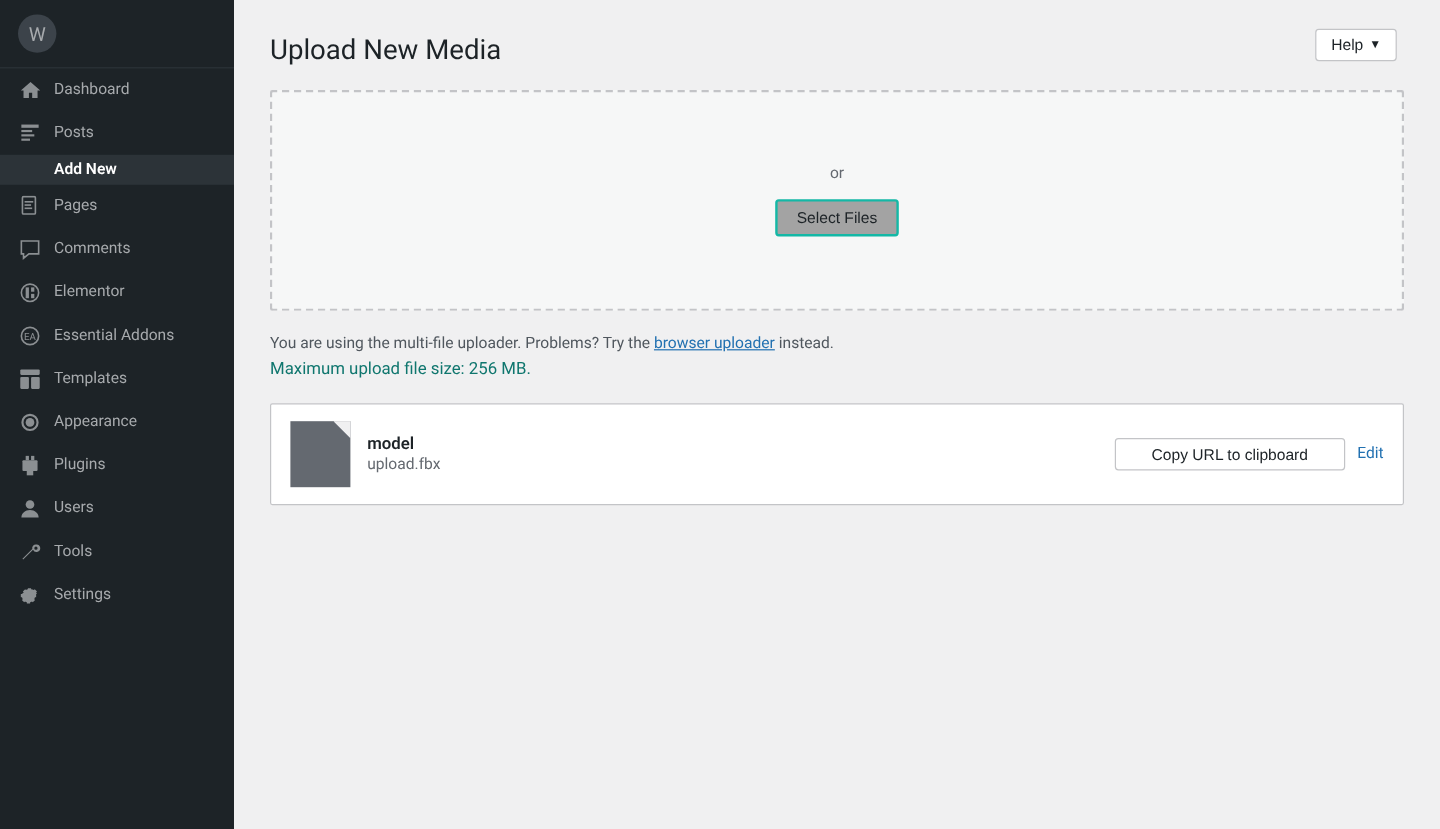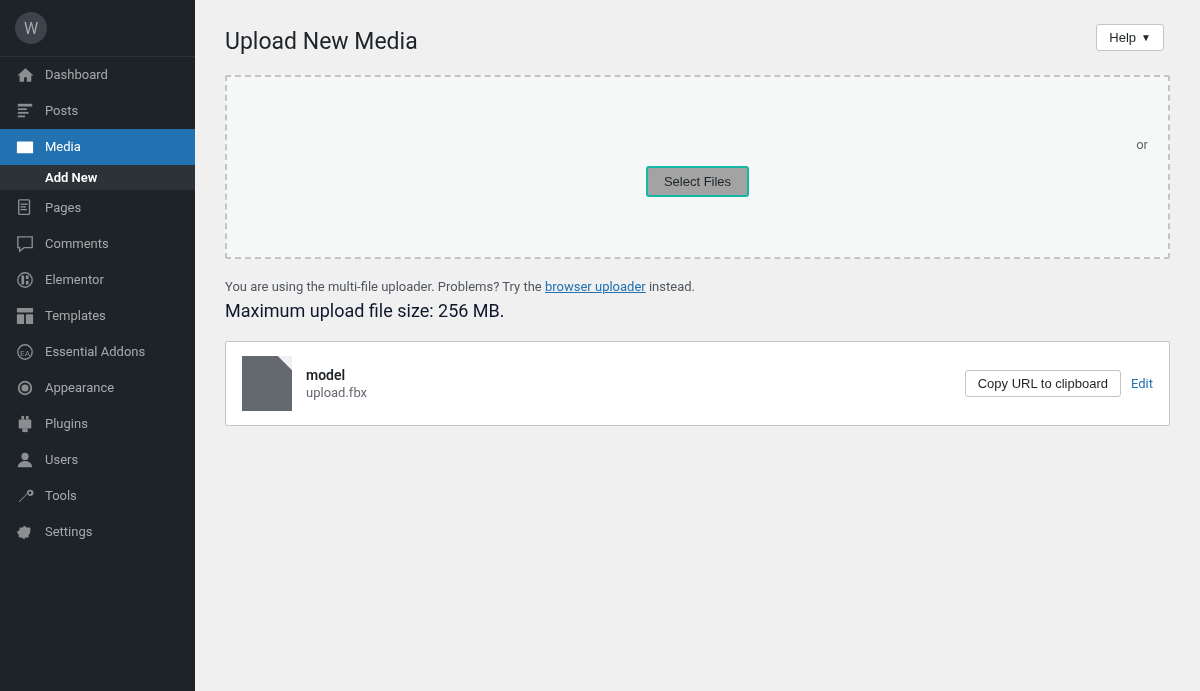--- a/index.html
+++ b/index.html
@@ -117,21 +117,20 @@
     }
     .upload-area-title {
       font-size: 20px;
       color: #1d2327;
       font-weight: 400;
       margin-bottom: 8px;
     }
     .upload-area-or {
       color: #646970;
       margin-bottom: 14px;
-      text-align: right;
     }
     .select-files-btn {
       background: #a3a3a3;
       border: 2px solid #14b8a6;
       border-radius: 3px;
       padding: 6px 16px;
       cursor: pointer;
       font-size: 13px;
       color: #1d2327;
     }
@@ -140,22 +139,22 @@
     .info-text {
       color: #50575e;
       margin-bottom: 6px;
       font-size: 13px;
     }
     .info-text a {
       color: #2271b1;
       text-decoration: underline;
     }
     .max-size-text {
-      color: #0f172a;
-      font-size: 18px;
+      color: #0f766e;
+      font-size: 14px;
       margin-bottom: 20px;
     }
 
     
     .file-item {
       background: #fff;
       border: 1px solid #c3c4c7;
       border-radius: 2px;
       display: flex;
       align-items: center;
@@ -203,21 +202,21 @@
     }
     .file-actions {
       display: flex;
       align-items: center;
       gap: 10px;
     }
     .copy-url-btn {
       background: #fff;
       border: 1px solid #c3c4c7;
       border-radius: 3px;
-      padding: 5px 12px;
+      padding: 5px 30px;
       cursor: pointer;
       font-size: 13px;
       color: #1d2327;
     }
     .edit-link {
       color: #2271b1;
       text-decoration: none;
       font-size: 13px;
       cursor: pointer;
     }
@@ -247,30 +246,20 @@
       <svg viewBox="0 0 20 20">
           <rect x="2" y="2" width="16" height="3"></rect>
           <rect x="2" y="7" width="10" height="2"></rect>
           <rect x="2" y="11" width="12" height="2"></rect>
           <rect x="2" y="15" width="8" height="2"></rect>
         </svg>
     </span>
     <span>Posts</span>
   </div>
 
-  <div class="sidebar-item active">
-    <span class="icon">
-      <svg viewBox="0 0 20 20">
-          <rect x="1" y="4" width="18" height="13" rx="1"></rect>
-          <circle cx="6" cy="9" r="2"></circle>
-          <path d="M1 14l5-4 3 3 3-3 7 6H1z"></path>
-        </svg>
-    </span>
-    <span>Media</span>
-  </div>
 
   <div class="sidebar-sub">
     <div class="sidebar-sub-item active-sub">Add New</div>
   </div>
 
   <div class="sidebar-item">
     <span class="icon">
       <svg viewBox="0 0 20 20">
           <rect x="3" y="1" width="12" height="16" rx="1" fill="none" stroke="currentColor" stroke-width="1.5"></rect>
           <rect x="5" y="5" width="8" height="1.5"></rect>
@@ -298,36 +287,36 @@
           <rect x="11" y="5" width="3" height="4"></rect>
           <rect x="11" y="11" width="3" height="4"></rect>
         </svg>
     </span>
     <span>Elementor</span>
   </div>
 
   <div class="sidebar-item">
     <span class="icon">
       <svg viewBox="0 0 20 20">
+          <circle cx="10" cy="10" r="8" fill="none" stroke="currentColor" stroke-width="1.5"></circle>
+          <text x="10" y="14" font-size="9" text-anchor="middle" fill="currentColor">EA</text>
+        </svg>
+    </span>
+    <span>Essential Addons</span>
+  </div>
+
+  <div class="sidebar-item">
+    <span class="icon">
+      <svg viewBox="0 0 20 20">
           <rect x="1" y="1" width="18" height="5" rx="1"></rect>
           <rect x="1" y="8" width="8" height="11" rx="1"></rect>
           <rect x="11" y="8" width="8" height="11" rx="1"></rect>
         </svg>
     </span>
     <span>Templates</span>
-  </div>
-
-  <div class="sidebar-item">
-    <span class="icon">
-      <svg viewBox="0 0 20 20">
-          <circle cx="10" cy="10" r="8" fill="none" stroke="currentColor" stroke-width="1.5"></circle>
-          <text x="10" y="14" font-size="9" text-anchor="middle" fill="currentColor">EA</text>
-        </svg>
-    </span>
-    <span>Essential Addons</span>
   </div>
 
   <div class="sidebar-item">
     <span class="icon">
       <svg viewBox="0 0 20 20">
           <path d="M10 2a8 8 0 100 16A8 8 0 0010 2zm0 14a6 6 0 110-12 6 6 0 010 12z"></path>
           <path d="M10 6a4 4 0 100 8 4 4 0 000-8z"></path>
         </svg>
     </span>
     <span>Appearance</span>

